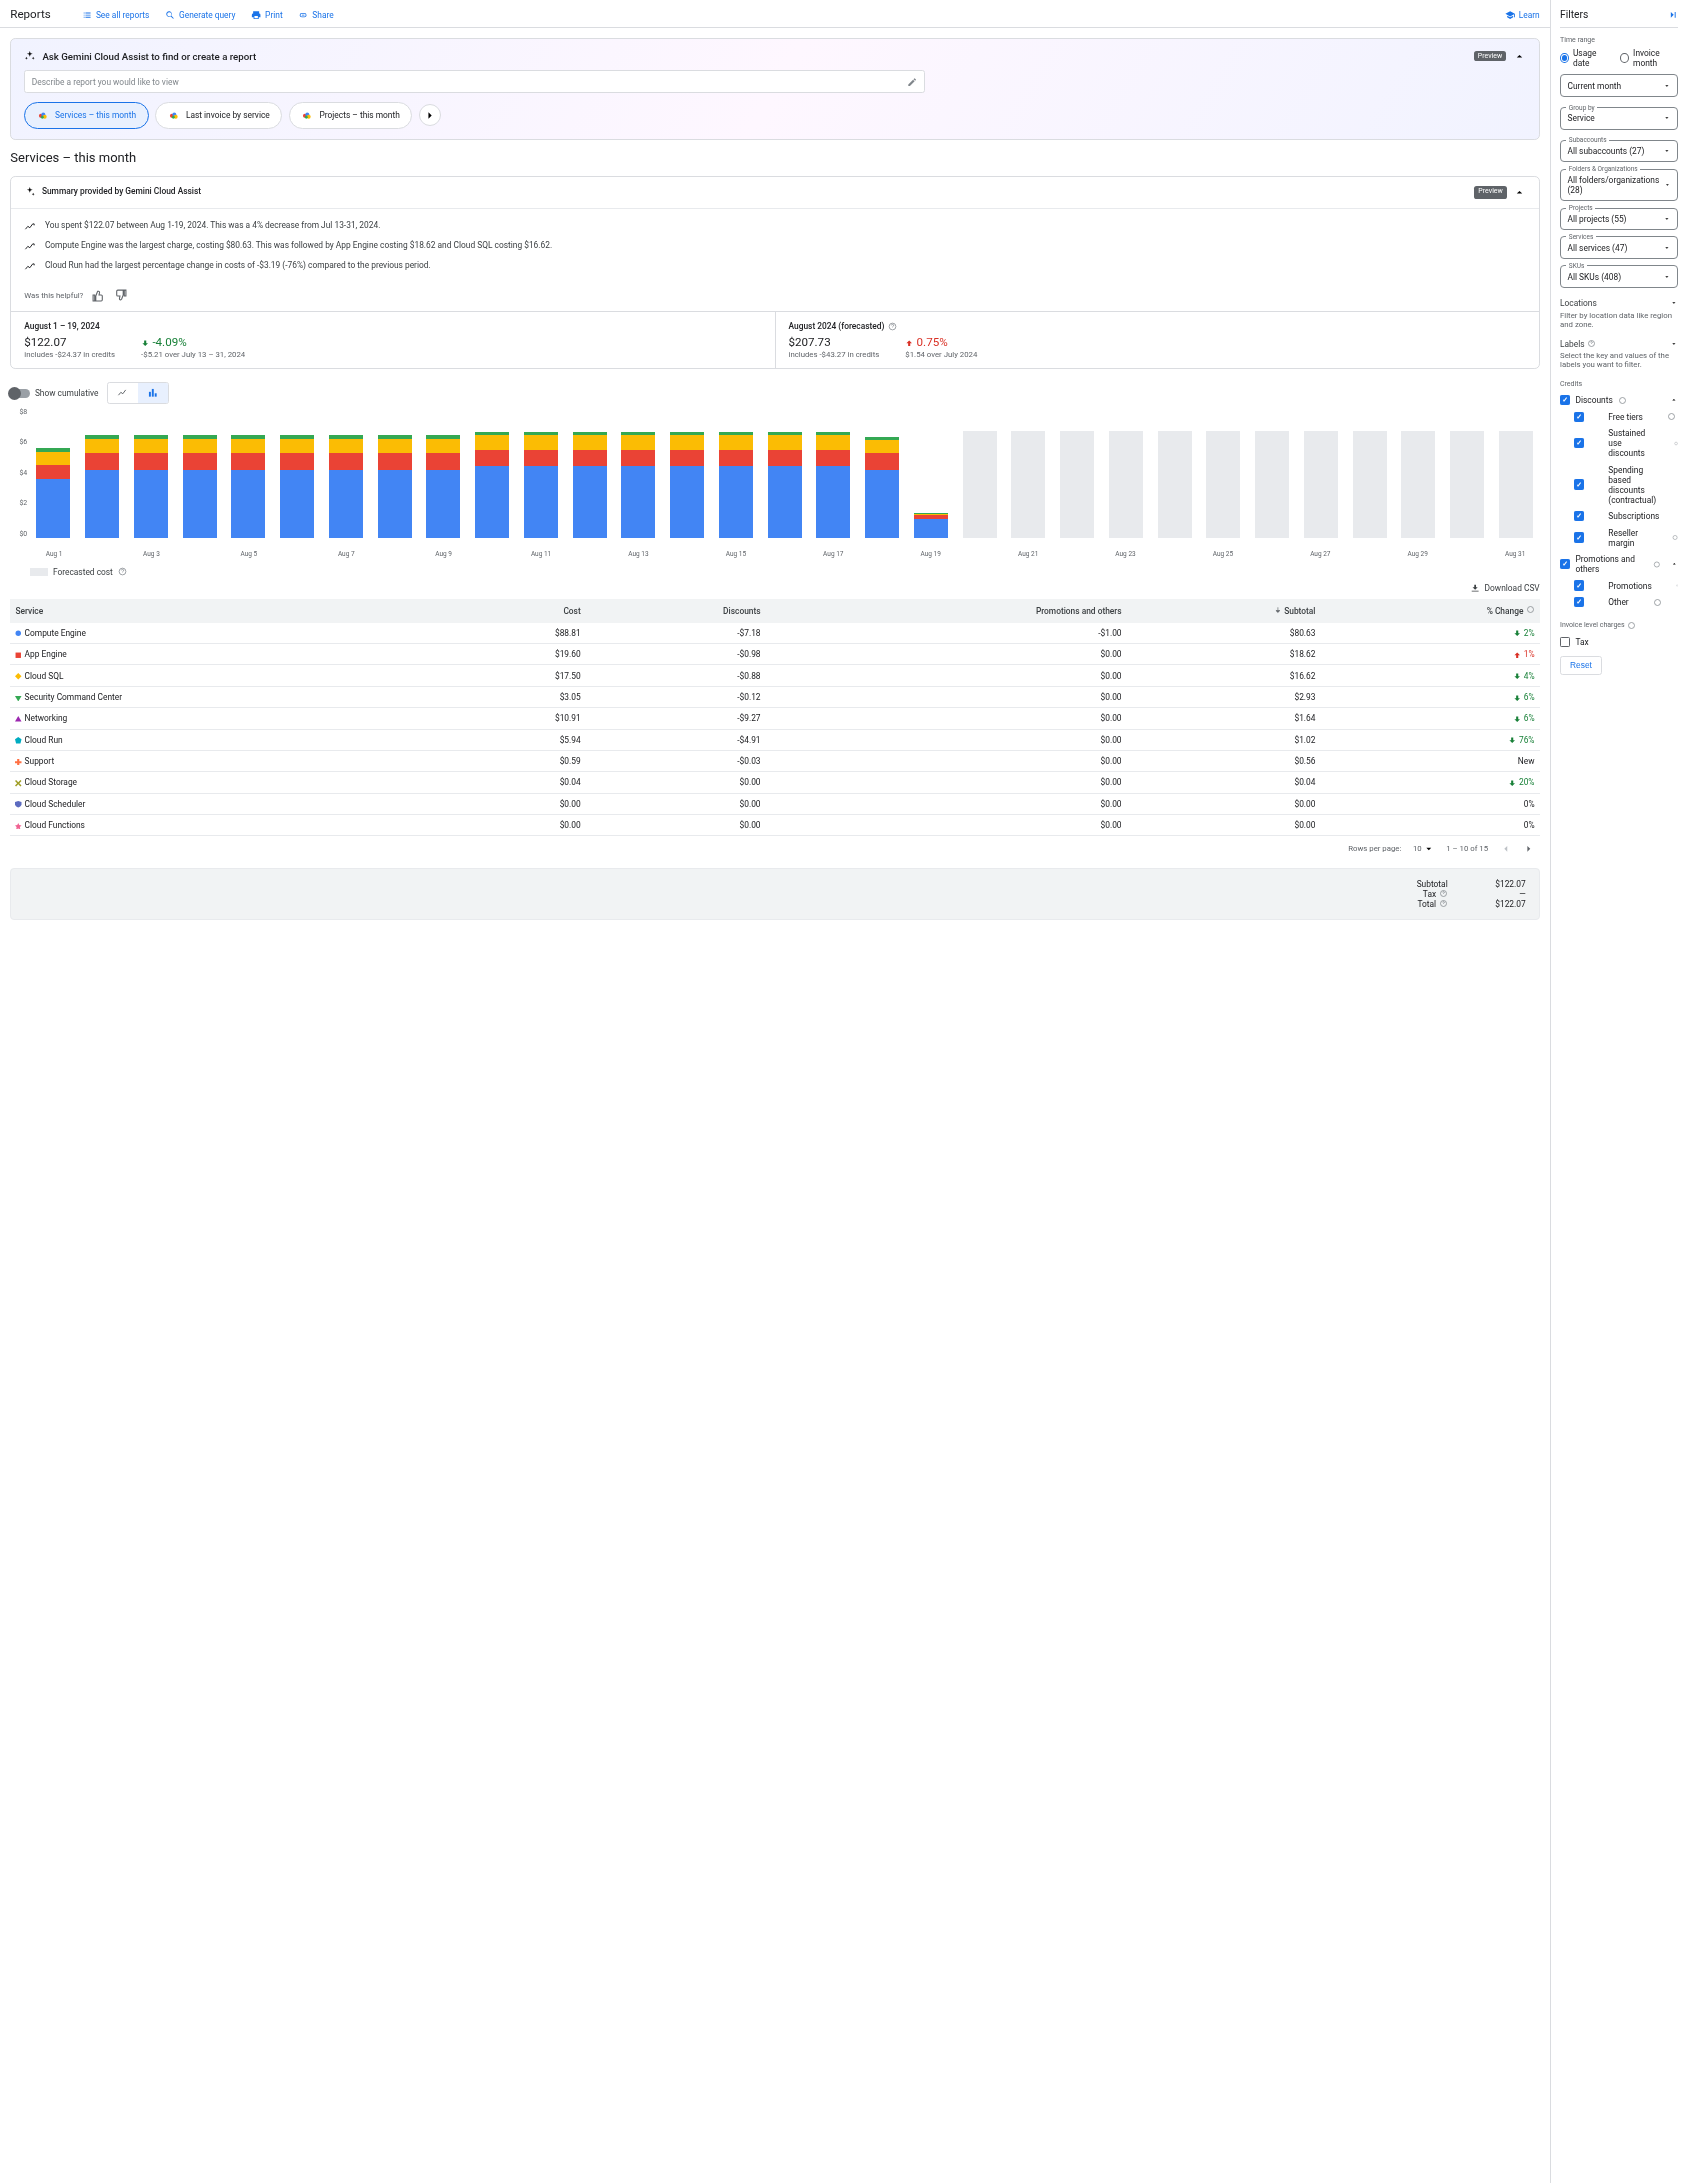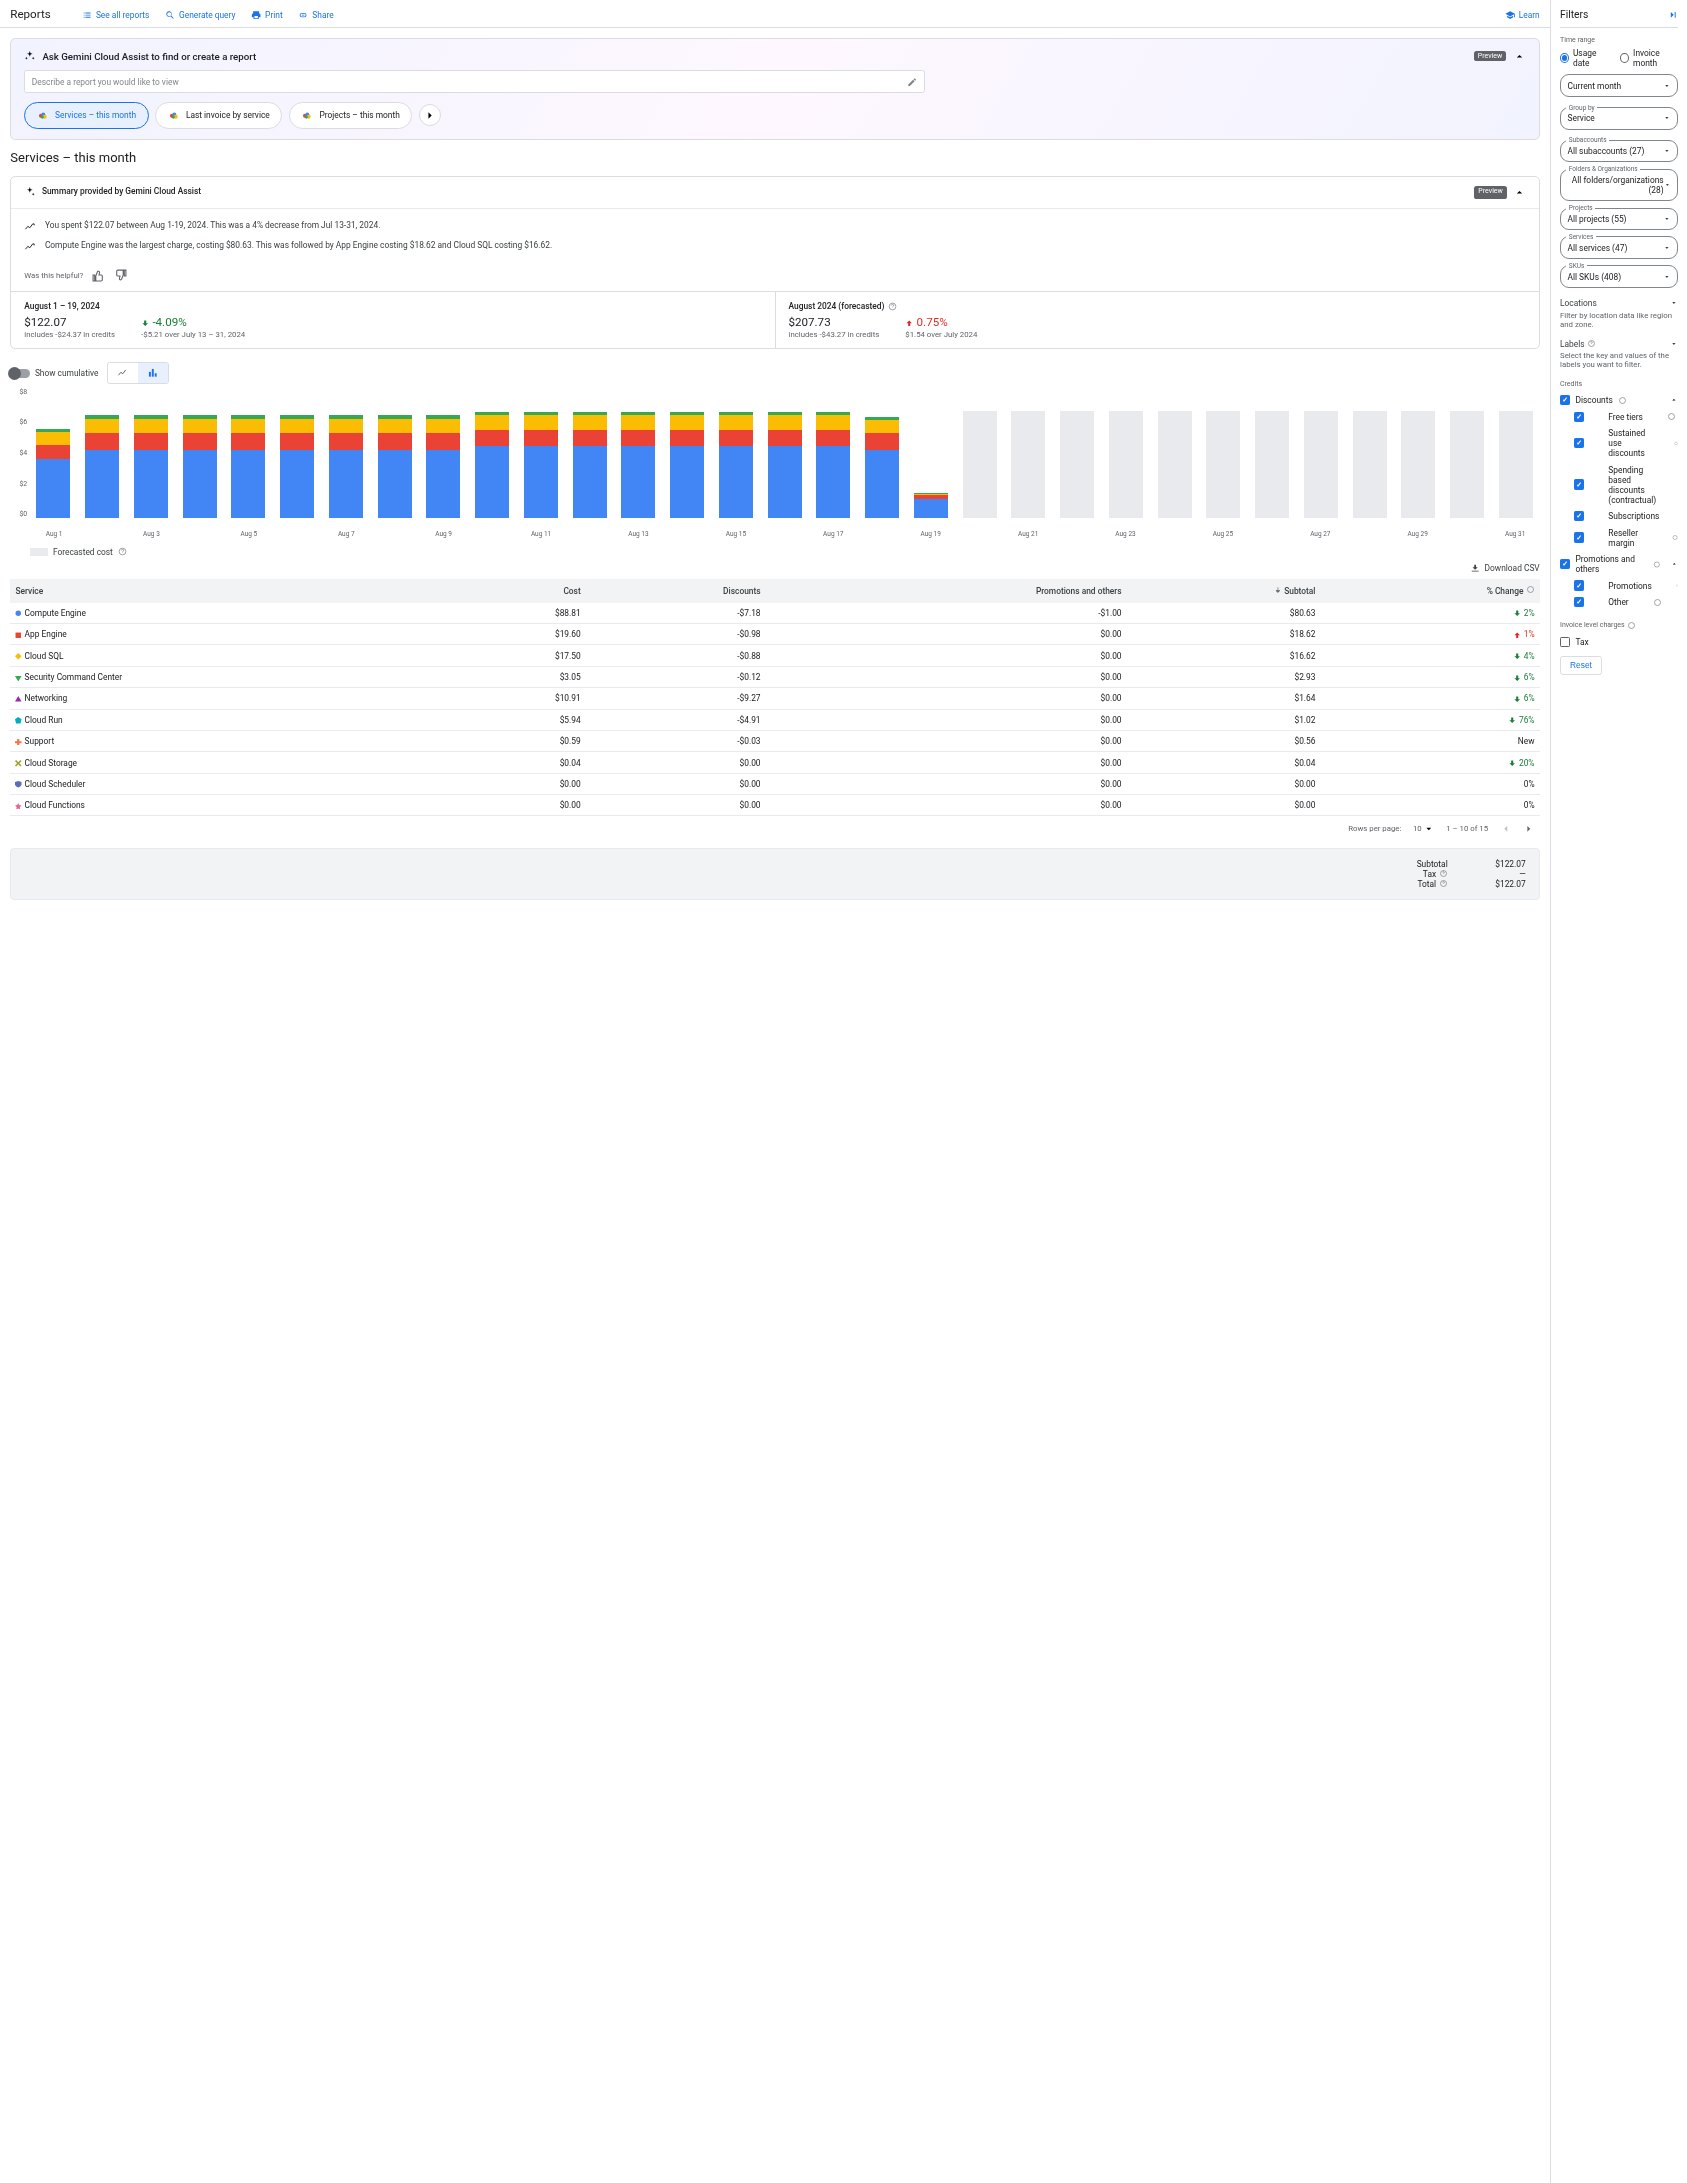--- a/index.html
+++ b/index.html
@@ -78,21 +78,21 @@
 .filters-head { display: flex; align-items: center; justify-content: space-between; padding-bottom: 6.5px; border-bottom: 0.6px solid #dadce0; margin-bottom: 7.8px; }
 .filters-head h2 { font-size: 10.3px; font-weight: 400; }
 .filters-head svg { width: 11.6px; height: 11.6px; fill: #1a73e8; cursor: pointer; }
 .filter-section { margin-bottom: 10.3px; }
 .filter-label-sm { font-size: 7px; color: #5f6368; margin-bottom: 3.9px; }
 .radio-row { display: flex; gap: 11.6px; }
 .radio-opt { display: flex; align-items: center; gap: 3.9px; cursor: pointer; }
 .radio { width: 10.3px; height: 10.3px; border: 1.3px solid #5f6368; border-radius: 50%; display: flex; align-items: center; justify-content: center; }
 .radio.on { border-color: #1a73e8; }
 .radio.on::after { content: ''; width: 5.2px; height: 5.2px; background: #1a73e8; border-radius: 50%; }
-.select-box { border: 0.6px solid #80868b; border-radius: 9px; padding: 5.2px 6.5px; display: flex; justify-content: space-between; align-items: center; cursor: pointer; position: relative; margin-top: 2.6px; text-align: right; }
+.select-box { border: 0.6px solid #80868b; border-radius: 4px; padding: 5.2px 6.5px; display: flex; justify-content: space-between; align-items: center; cursor: pointer; position: relative; margin-top: 2.6px; }
 .select-box .float-label { position: absolute; top: -4.5px; left: 5.2px; background: #fff; padding: 0 2.6px; font-size: 6.5px; color: #5f6368; }
 .expand-row { display: flex; justify-content: space-between; align-items: center; cursor: pointer; margin-bottom: 2.6px; }
 .expand-row .label { font-size: 8.4px; color: #3c4043; }
 .helper { font-size: 7.8px; color: #5f6368; margin-top: 1.3px; }
 .check-row { display: flex; align-items: center; gap: 5.2px; padding: 3.2px 0; cursor: pointer; }
 .check-row.nested { margin-left: 14px; gap: 24px; }
 .checkbox { width: 10.3px; height: 10.3px; border: 1.3px solid #5f6368; border-radius: 1.3px; display: flex; align-items: center; justify-content: center; flex-shrink: 0; }
 .checkbox.on { background: #1a73e8; border-color: #1a73e8; }
 .checkbox.on::after { content: '✓'; color: #fff; font-size: 7px; font-weight: bold; }
 .help-icon { width: 9px; height: 9px; color: #80868b; }
@@ -215,20 +215,26 @@
               <path d="M3 17l5-6 4 3 6-8M18 6h3v3"></path>
             </svg>
             <span>You spent $122.07 between Aug 1-19, 2024. This was a 4% decrease from Jul 13-31, 2024.</span>
           </div>
           <div class="insight">
             <svg viewBox="0 0 24 24" fill="none" stroke="#202124" stroke-width="2">
               <path d="M3 17l5-6 4 3 6-8M18 6h3v3"></path>
             </svg>
             <span>Compute Engine was the largest charge, costing $80.63. This was followed by App Engine costing $18.62 and Cloud SQL costing $16.62.</span>
           </div>
+          <div class="insight">
+            <svg viewBox="0 0 24 24" fill="none" stroke="#202124" stroke-width="2">
+              <path d="M3 17l5-6 4 3 6-8M18 6h3v3"></path>
+            </svg>
+            <span>Cloud Run had the largest percentage change in costs of -$3.19 (-76%) compared to the previous period.</span>
+          </div>
         </div>
       <div class="helpful">
         <span>Was this helpful?</span>
         <svg viewBox="0 0 24 24" fill="none" stroke="#5f6368" stroke-width="2">
             <path d="M7 22h10a2 2 0 0 0 2-2v-7a2 2 0 0 0-2-2h-4l1-5a2 2 0 0 0-2-2 2 2 0 0 0-2 1l-3 8zM2 11h3v11H2z"></path>
           </svg>
         <svg viewBox="0 0 24 24" fill="none" stroke="#5f6368" stroke-width="2">
             <path d="M17 2H7a2 2 0 0 0-2 2v7a2 2 0 0 0 2 2h4l-1 5a2 2 0 0 0 2 2 2 2 0 0 0 2-1l3-8zM22 13h-3V2h3z"></path>
           </svg>
       </div>

